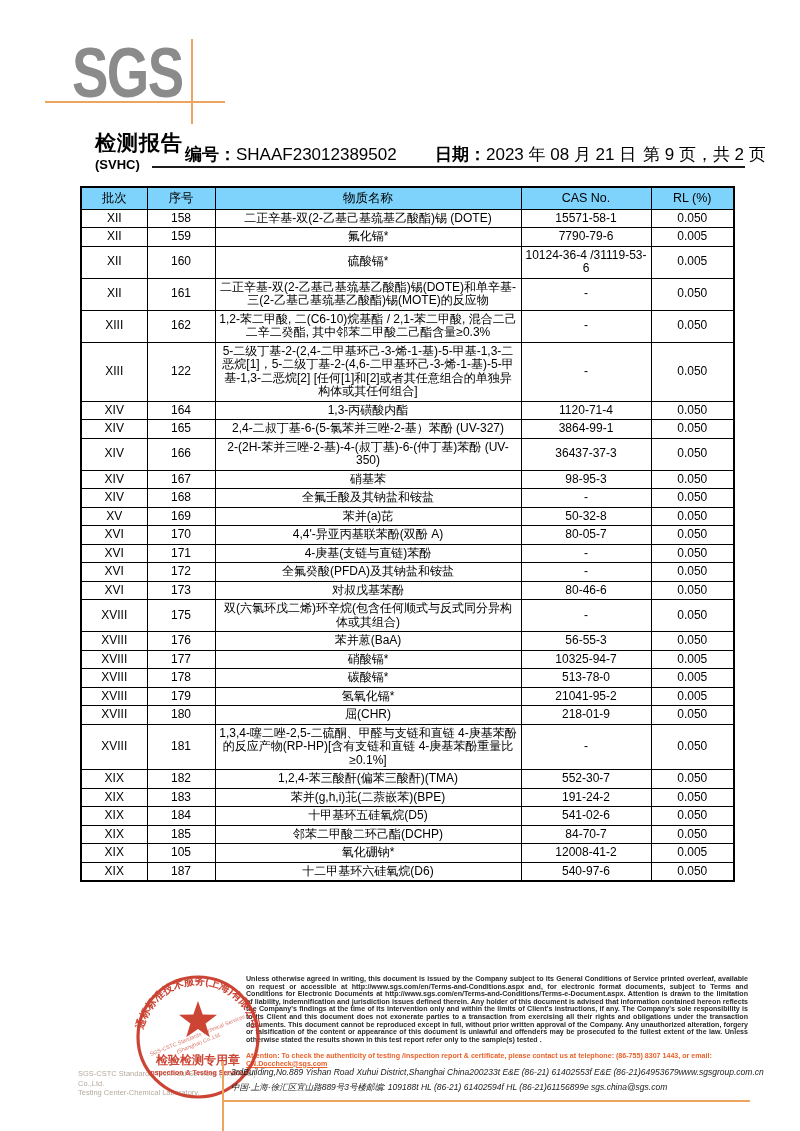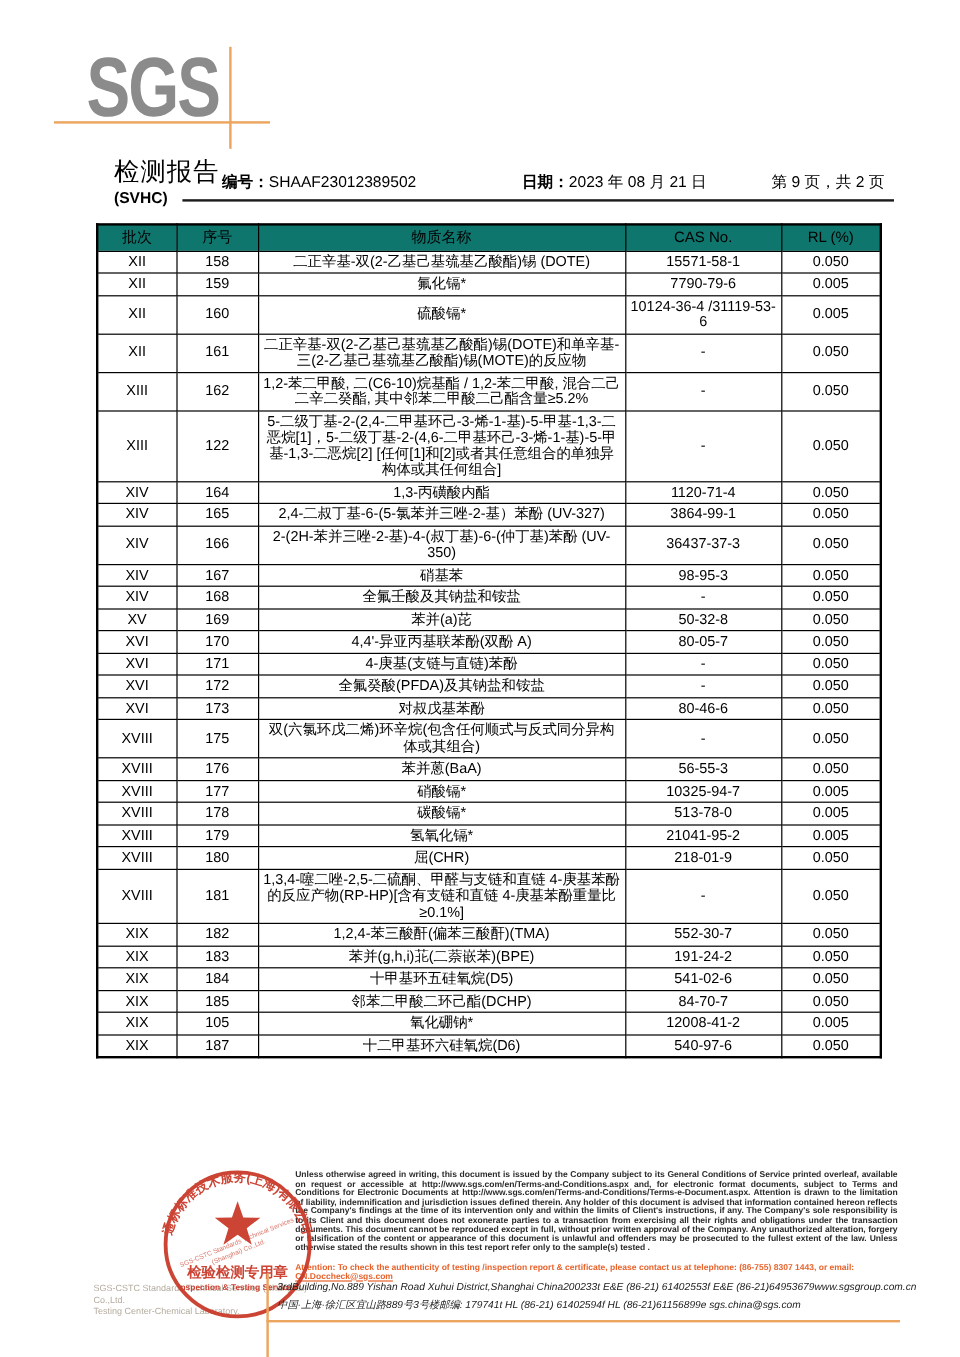--- a/index.html
+++ b/index.html
@@ -14,41 +14,41 @@
   .logo-text {
     position:absolute; left:72px; top:22px;
     font-size:70px; font-weight:bold; color:#8b8b8b;
     letter-spacing:-2px; transform:scaleX(0.78); transform-origin:left top;
     line-height:70px;
   }
   .logo-hline { position:absolute; left:45px; top:85px; width:180px; height:2px; background:#eca45e; }
   .logo-vline { position:absolute; left:191px; top:23px; width:2px; height:85px; background:#eca45e; }
 
   
-  .report-title { position:absolute; left:95px; top:113px; font-size:21px; font-weight:normal; letter-spacing:1px; }
+  .report-title { position:absolute; left:95px; top:113px; font-size:21px; font-weight:bold; letter-spacing:1px; }
   .report-subtitle { position:absolute; left:95px; top:141px; font-size:13px; font-weight:bold; }
-  .meta-line { position:absolute; top:127px; font-size:13px; white-space:nowrap; }
+  .meta-line { position:absolute; top:127px; font-size:17px; white-space:nowrap; }
   .meta-line .lbl { font-weight:bold; }
   #meta-no   { left:185px; }
   #meta-date { left:435px; }
   #meta-page { left:643px; }
   .header-rule { position:absolute; left:152px; top:150px; width:593px; height:2px; background:#1c1c1c; }
 
   
   table.svhc {
     position:absolute; left:80px; top:170px; width:653px;
     border-collapse:collapse; table-layout:fixed;
     font-size:12px; line-height:13.5px;
   }
   table.svhc th, table.svhc td {
     border:1px solid #000; text-align:center; vertical-align:middle;
     padding:2px 3px; word-break:break-word;
   }
   table.svhc th {
-    background:#0f766e; font-weight:normal; font-size:12.5px; height:22px;
+    background:#7dd3fc; font-weight:normal; font-size:12.5px; height:22px;
   }
   table.svhc td { height:18px; }
   table.svhc { border:2px solid #000; }
 
   
   .legal {
     position:absolute; left:246px; top:960px; width:502px;
     font-size:7.1px; line-height:7.6px; text-align:justify; color:#2b2b2b;
     font-weight:bold; letter-spacing:0;
   }
@@ -144,21 +144,21 @@
       <td>XII</td>
       <td>161</td>
       <td>二正辛基-双(2-乙基己基巯基乙酸酯)锡(DOTE)和单辛基-三(2-乙基己基巯基乙酸酯)锡(MOTE)的反应物</td>
       <td>-</td>
       <td>0.050</td>
     </tr>
 
     <tr>
       <td>XIII</td>
       <td>162</td>
-      <td>1,2-苯二甲酸, 二(C6-10)烷基酯 / 1,2-苯二甲酸, 混合二己二辛二癸酯, 其中邻苯二甲酸二己酯含量≥5.2%</td>
+      <td>1,2-苯二甲酸, 二(C6-10)烷基酯 / 2,1-苯二甲酸, 混合二己二辛二癸酯, 其中邻苯二甲酸二己酯含量≥0.3%</td>
       <td>-</td>
       <td>0.050</td>
     </tr>
 
     <tr>
       <td>XIII</td>
       <td>122</td>
       <td>5-二级丁基-2-(2,4-二甲基环己-3-烯-1-基)-5-甲基-1,3-二恶烷[1]，5-二级丁基-2-(4,6-二甲基环己-3-烯-1-基)-5-甲基-1,3-二恶烷[2] [任何[1]和[2]或者其任意组合的单独异构体或其任何组合]</td>
       <td>-</td>
       <td>0.050</td>
@@ -376,21 +376,21 @@
 
   <div class="addr-row" id="addr-row-1">
     <span>3rdBuilding,No.889 Yishan Road Xuhui District,Shanghai China</span>
     <span>200233</span>
     <span>t E&amp;E (86-21) 61402553</span>
     <span>f E&amp;E (86-21)64953679</span>
     <span>www.sgsgroup.com.cn</span>
   </div>
   <div class="addr-row" id="addr-row-2">
     <span>中国·上海·徐汇区宜山路889号3号楼</span>
-    <span>邮编: 179741</span>
+    <span>邮编: 109188</span>
     <span>t HL (86-21) 61402594</span>
     <span>f HL (86-21)61156899</span>
     <span>e  sgs.china@sgs.com</span>
   </div>
 
   <div class="v-orange"></div>
   <div class="h-orange"></div>
 
 </div>
 

